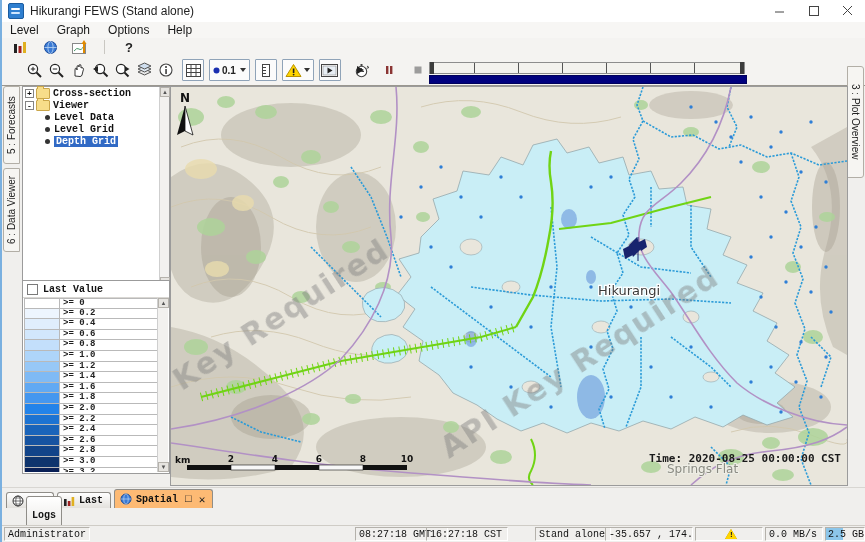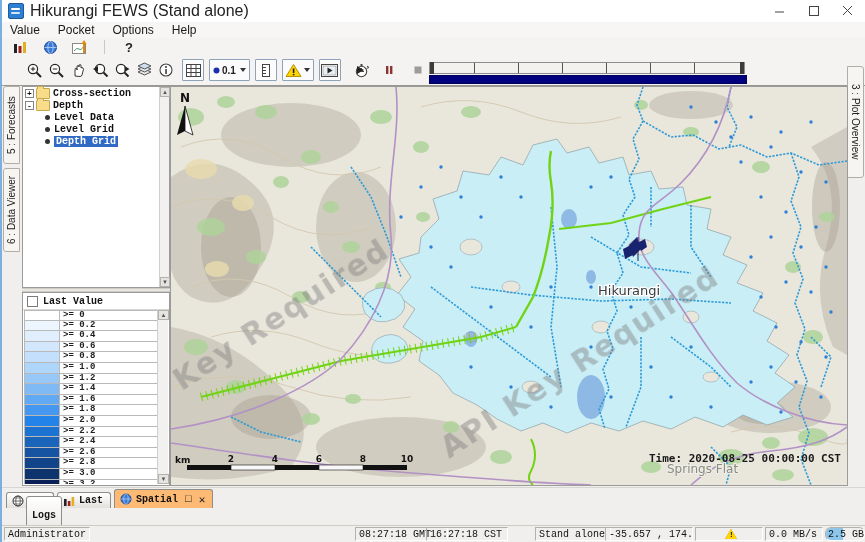--- a/index.html
+++ b/index.html
@@ -3,21 +3,21 @@
 <meta charset="utf-8">
 <style>
   html,body{margin:0;padding:0;background:#cfcfcf;}
   #app{position:relative;width:865px;height:542px;background:#f0efed;font-family:"Liberation Sans","DejaVu Sans",sans-serif;overflow:hidden;border-left:2px solid #7ab0e0;box-sizing:border-box;}
   .abs{position:absolute;}
   
   #titlebar{left:0;top:0;width:100%;height:22px;background:#ffffff;border-bottom:1px solid #e8e8e8;display:flex;align-items:center;}
   #app-icon{width:14px;height:14px;margin:0 6px 0 6px;background:#2f7fd0;border:1px solid #1b5ca0;border-radius:2px;position:relative;}
   #app-icon:before{content:"";position:absolute;left:2px;top:4px;width:9px;height:2px;background:#fff;border-radius:2px;}
   #app-icon:after{content:"";position:absolute;left:2px;top:8px;width:9px;height:2px;background:#cfe6ff;border-radius:2px;}
-  #title-text{font-size:16px;color:#222;}
+  #title-text{font-size:12px;color:#222;}
   #win-controls{margin-left:auto;display:flex;height:100%;}
   .winbtn{width:34px;height:100%;display:flex;align-items:center;justify-content:center;color:#444;}
   .winbtn svg{display:block;}
   
   #menubar{left:0;top:22px;width:100%;height:16px;background:#f7f6f4;display:flex;align-items:center;gap:18px;padding-left:8px;font-size:12px;color:#1a1a1a;border-bottom:1px solid #ececea;}
   .menu-item{cursor:default;}
   
   #toolbar1{left:0;top:38px;width:100%;height:18px;background:#f4f3f1;display:flex;align-items:center;gap:10px;padding-left:8px;}
   #toolbar2{left:0;top:56px;width:100%;height:29px;background:#f4f3f1;border-bottom:1px solid #9a9790;}
   .tsep{width:1px;height:14px;background:#c9c7c2;margin:0 4px;}
@@ -46,21 +46,21 @@
   .folder{width:12px;height:9px;background:#f7dd8a;border:1px solid #caa64a;border-radius:1px;margin-right:3px;position:relative;}
   .folder:before{content:"";position:absolute;left:0;top:-3px;width:5px;height:2px;background:#f7dd8a;border:1px solid #caa64a;border-bottom:none;}
   .bullet{width:5px;height:5px;border-radius:50%;background:#333;margin:0 4px 0 0;}
   .leaf-ind{width:22px;flex:0 0 22px;}
   .sel .lab{background:#316ac5;color:#fff;padding:0 2px;}
   .tree-scroll{position:absolute;right:0;top:0;width:10px;height:100%;background:#f2f1ef;border-left:1px solid #cfcfcf;box-sizing:border-box;}
   .scr-arrow{position:absolute;left:0;width:10px;height:10px;background:#e6e4e0;border:1px solid #b5b2ac;box-sizing:border-box;font-size:6px;line-height:8px;text-align:center;color:#555;}
   
   #splitter{left:20px;top:288px;width:148px;height:4px;background:#e8e6e2;border-top:1px solid #cfccc6;border-bottom:1px solid #cfccc6;box-sizing:border-box;}
   
-  #legend-panel{left:20px;top:292px;width:148px;height:194px;background:#fff;border:1px solid #9b9b9b;box-sizing:border-box;}
+  #legend-panel{left:20px;top:280px;width:148px;height:194px;background:#fff;border:1px solid #9b9b9b;box-sizing:border-box;}
   #legend-head{height:16px;display:flex;align-items:center;gap:5px;padding-left:4px;border-bottom:1px solid #d9d7d3;}
   #legend-check{width:9px;height:9px;border:1px solid #7a7a7a;background:#fff;}
   #legend-head-label{font-family:"Liberation Mono","DejaVu Sans Mono",monospace;font-size:10px;font-weight:bold;color:#111;}
   #legend-rows{position:absolute;left:1px;top:17px;width:134px;height:174px;overflow:hidden;}
   .lg-row{display:flex;height:10.6px;}
   .lg-sw{width:36px;border:1px solid #b9b9b9;box-sizing:border-box;border-top:none;}
   .lg-lb{flex:1;border:1px solid #b9b9b9;border-left:none;border-top:none;box-sizing:border-box;font-family:"Liberation Mono","DejaVu Sans Mono",monospace;font-size:9px;font-weight:bold;color:#222;padding-left:3px;line-height:9.5px;background:#fff;}
   .lg-row:first-child .lg-sw,.lg-row:first-child .lg-lb{border-top:1px solid #b9b9b9;}
   #legend-scroll{position:absolute;right:1px;top:17px;width:11px;height:174px;background:#f2f1ef;border-left:1px solid #cfcfcf;box-sizing:border-box;}
   
@@ -102,22 +102,22 @@
       <div class="winbtn">
           <svg width="10" height="10">
             <line x1="0" y1="0" x2="9" y2="9" stroke="#444"></line>
             <line x1="9" y1="0" x2="0" y2="9" stroke="#444"></line>
           </svg>
         </div>
     </div>
   </div>
 
   <div id="menubar" class="abs">
-    <span class="menu-item">Value</span>
-    <span class="menu-item">Pocket</span>
+    <span class="menu-item">Level</span>
+    <span class="menu-item">Graph</span>
     <span class="menu-item">Options</span>
     <span class="menu-item">Help</span>
   </div>
 
   <div id="toolbar1" class="abs">
     <div class="tbtn">
       <svg width="15" height="14">
           <rect x="1" y="4" width="3" height="9" fill="#222"></rect>
           <rect x="5.5" y="6" width="3" height="7" fill="#a02020"></rect>
           <rect x="10" y="2" width="3" height="11" fill="#e0b020"></rect>
@@ -308,21 +308,21 @@
 
   <div id="tree-panel" class="abs">
     <div class="tree-row">
       <div class="expander">+</div>
       <div class="folder"></div>
       <span class="lab">Cross-section</span>
     </div>
     <div class="tree-row">
       <div class="expander">-</div>
       <div class="folder"></div>
-      <span class="lab">Depth</span>
+      <span class="lab">Viewer</span>
     </div>
     <div class="tree-row">
       <div class="leaf-ind"></div>
         <div class="bullet"></div>
       <span class="lab">Level Data</span>
     </div>
     <div class="tree-row">
       <div class="leaf-ind"></div>
         <div class="bullet"></div>
       <span class="lab">Level Grid</span>
@@ -686,19 +686,19 @@
   <div id="statusbar" class="abs">
     <div class="scell" style="left:2px;width:86px;">Administrator</div>
     <div class="scell" style="left:353px;width:93px;">08:27:18 GMT</div>
     <div class="scell" style="left:424px;width:82px;">16:27:18 CST</div>
     <div class="scell" style="left:533px;width:76px;">Stand alone</div>
     <div class="scell" style="left:603px;width:88px;">-35.657 , 174.199</div>
     <div class="scell" style="left:693px;width:68px;justify-content:center;">
         <div class="warn-tri"></div>
       </div>
     <div class="scell" style="left:763px;width:58px;">0.0 MB/s</div>
-    <div class="scell" style="left:823px;width:40px;padding-left:0;border-radius:6px;">
+    <div class="scell" style="left:823px;width:40px;padding-left:0;">
       <div id="mem-fill"></div>
       <span id="mem-text" style="padding-left:2px;">2.5 GB</span>
     </div>
   </div>
 
 </div>
 
 </body></html>

